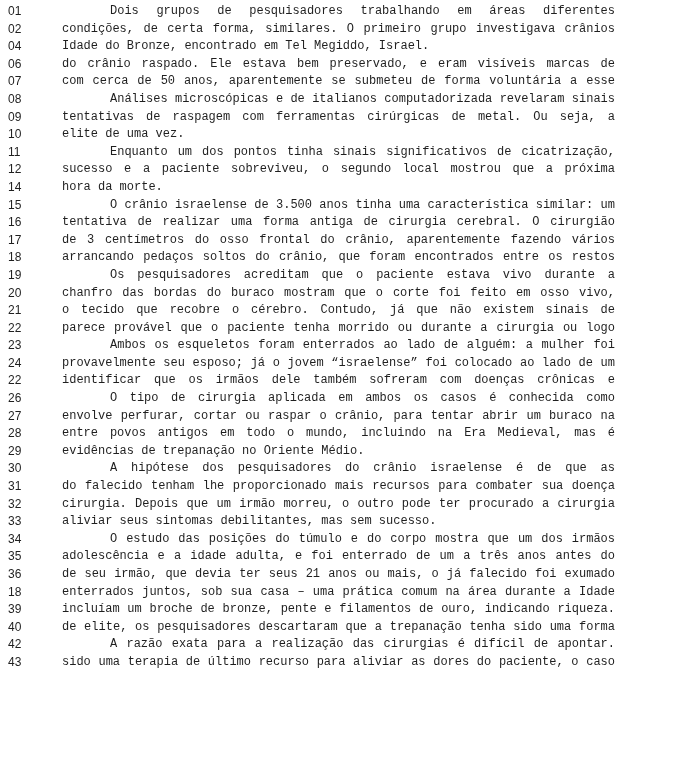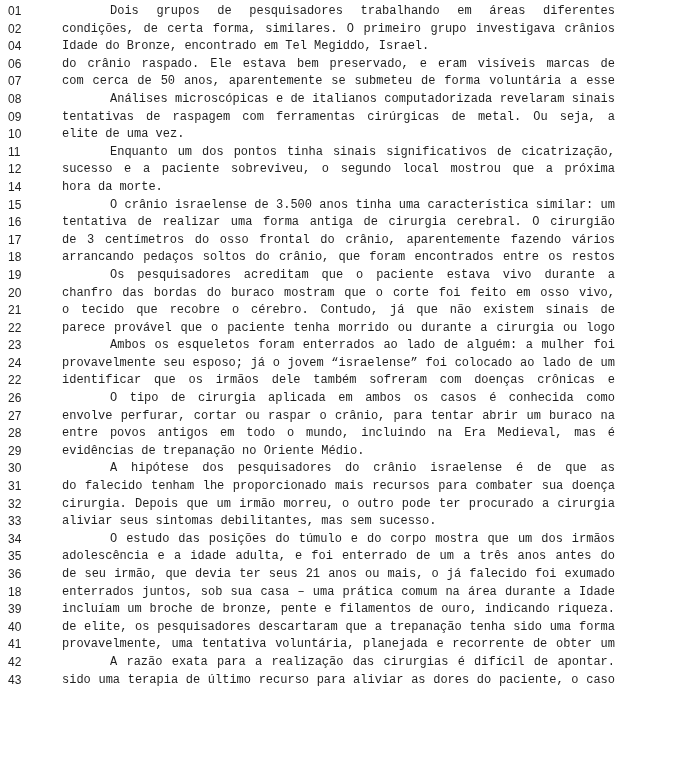--- a/index.html
+++ b/index.html
@@ -191,24 +191,20 @@
       </div>
       <div class="line">
         <span class="lineno">39</span>
         <span class="linetext">incluíam um broche de bronze, pente e filamentos de ouro, indicando riqueza. Por causa desse possível posto</span>
       </div>
       <div class="line">
         <span class="lineno">40</span>
         <span class="linetext">de elite, os pesquisadores descartaram que a trepanação tenha sido uma forma de punição. O caso foi,</span>
       </div>
       <div class="line">
-        <span class="lineno">41</span>
-        <span class="linetext endline">provavelmente, uma tentativa voluntária, planejada e recorrente de obter um resultado terapêutico.</span>
-      </div>
-      <div class="line">
         <span class="lineno">42</span>
         <span class="linetext indent">A razão exata para a realização das cirurgias é difícil de apontar. Enquanto no caso israelense pode ter</span>
       </div>
       <div class="line">
         <span class="lineno">43</span>
         <span class="linetext endline">sido uma terapia de último recurso para aliviar as dores do paciente, o caso italiano ainda é inconclusivo.</span>
       </div>
     </div>
 </div>
 

